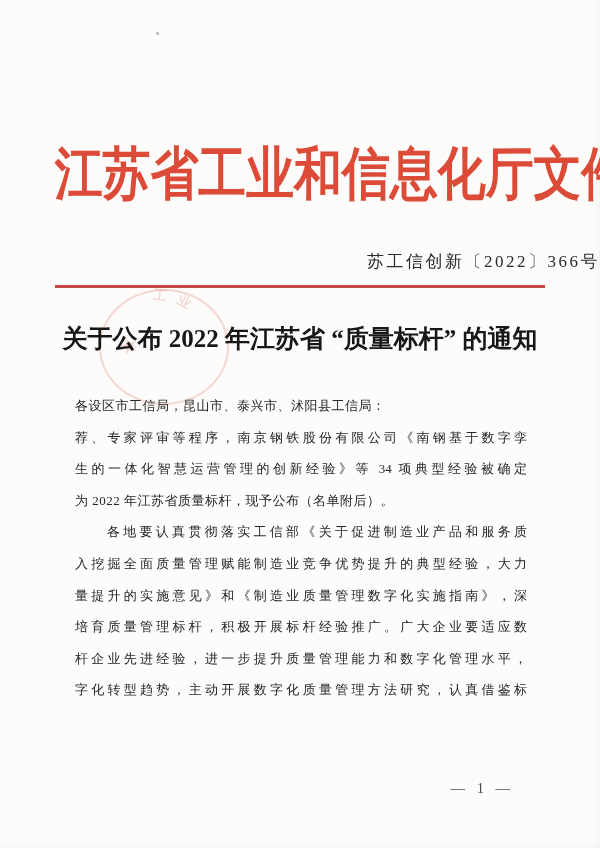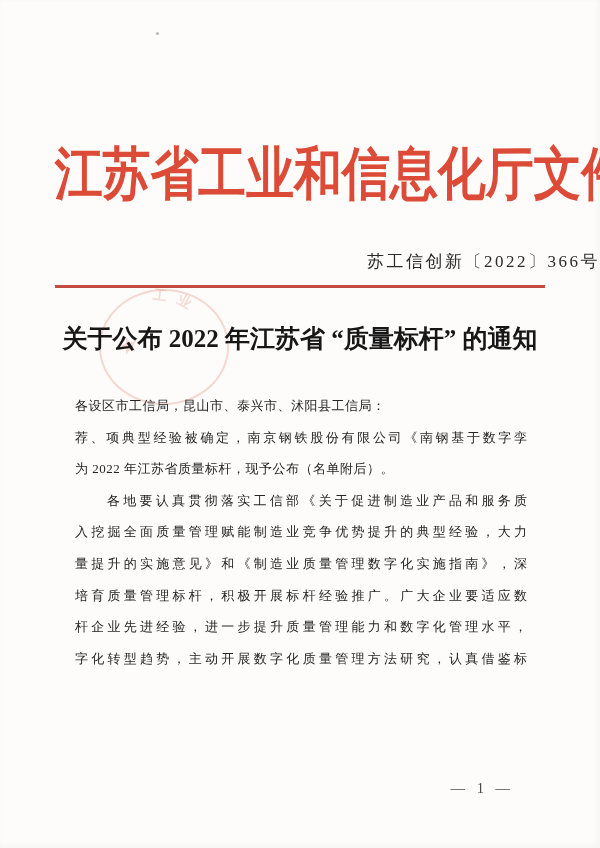--- a/index.html
+++ b/index.html
@@ -116,21 +116,22 @@
   <div class="seal">
     <span class="star-icon">★</span>
     <span class="seal-arc-mark" style="left:52px; top:-4px; transform:rotate(8deg);">工</span>
     <span class="seal-arc-mark" style="left:76px; top:2px; transform:rotate(28deg);">业</span>
   </div>
 
   <div class="doc-title">关于公布 2022 年江苏省 “质量标杆” 的通知</div>
 
   <div class="body-lines">
       <div class="line">各设区市工信局，昆山市、泰兴市、沭阳县工信局：</div>
-      <div class="line justify">荐、项典型经验被确定，南京钢铁股份有限公司《南钢基于数字孪</div>
+      <div class="line justify">荐、专家评审等程序，南京钢铁股份有限公司《南钢基于数字孪</div>
+      <div class="line justify">生的一体化智慧运营管理的创新经验》等 34 项典型经验被确定</div>
       <div class="line">为 2022 年江苏省质量标杆，现予公布（名单附后）。</div>
       <div class="line indent justify">各地要认真贯彻落实工信部《关于促进制造业产品和服务质</div>
       <div class="line justify">入挖掘全面质量管理赋能制造业竞争优势提升的典型经验，大力</div>
       <div class="line justify">量提升的实施意见》和《制造业质量管理数字化实施指南》，深</div>
       <div class="line justify">培育质量管理标杆，积极开展标杆经验推广。广大企业要适应数</div>
       <div class="line justify">杆企业先进经验，进一步提升质量管理能力和数字化管理水平，</div>
       <div class="line justify">字化转型趋势，主动开展数字化质量管理方法研究，认真借鉴标</div>
     </div>
 
   <div class="page-number">— 1 —</div>

